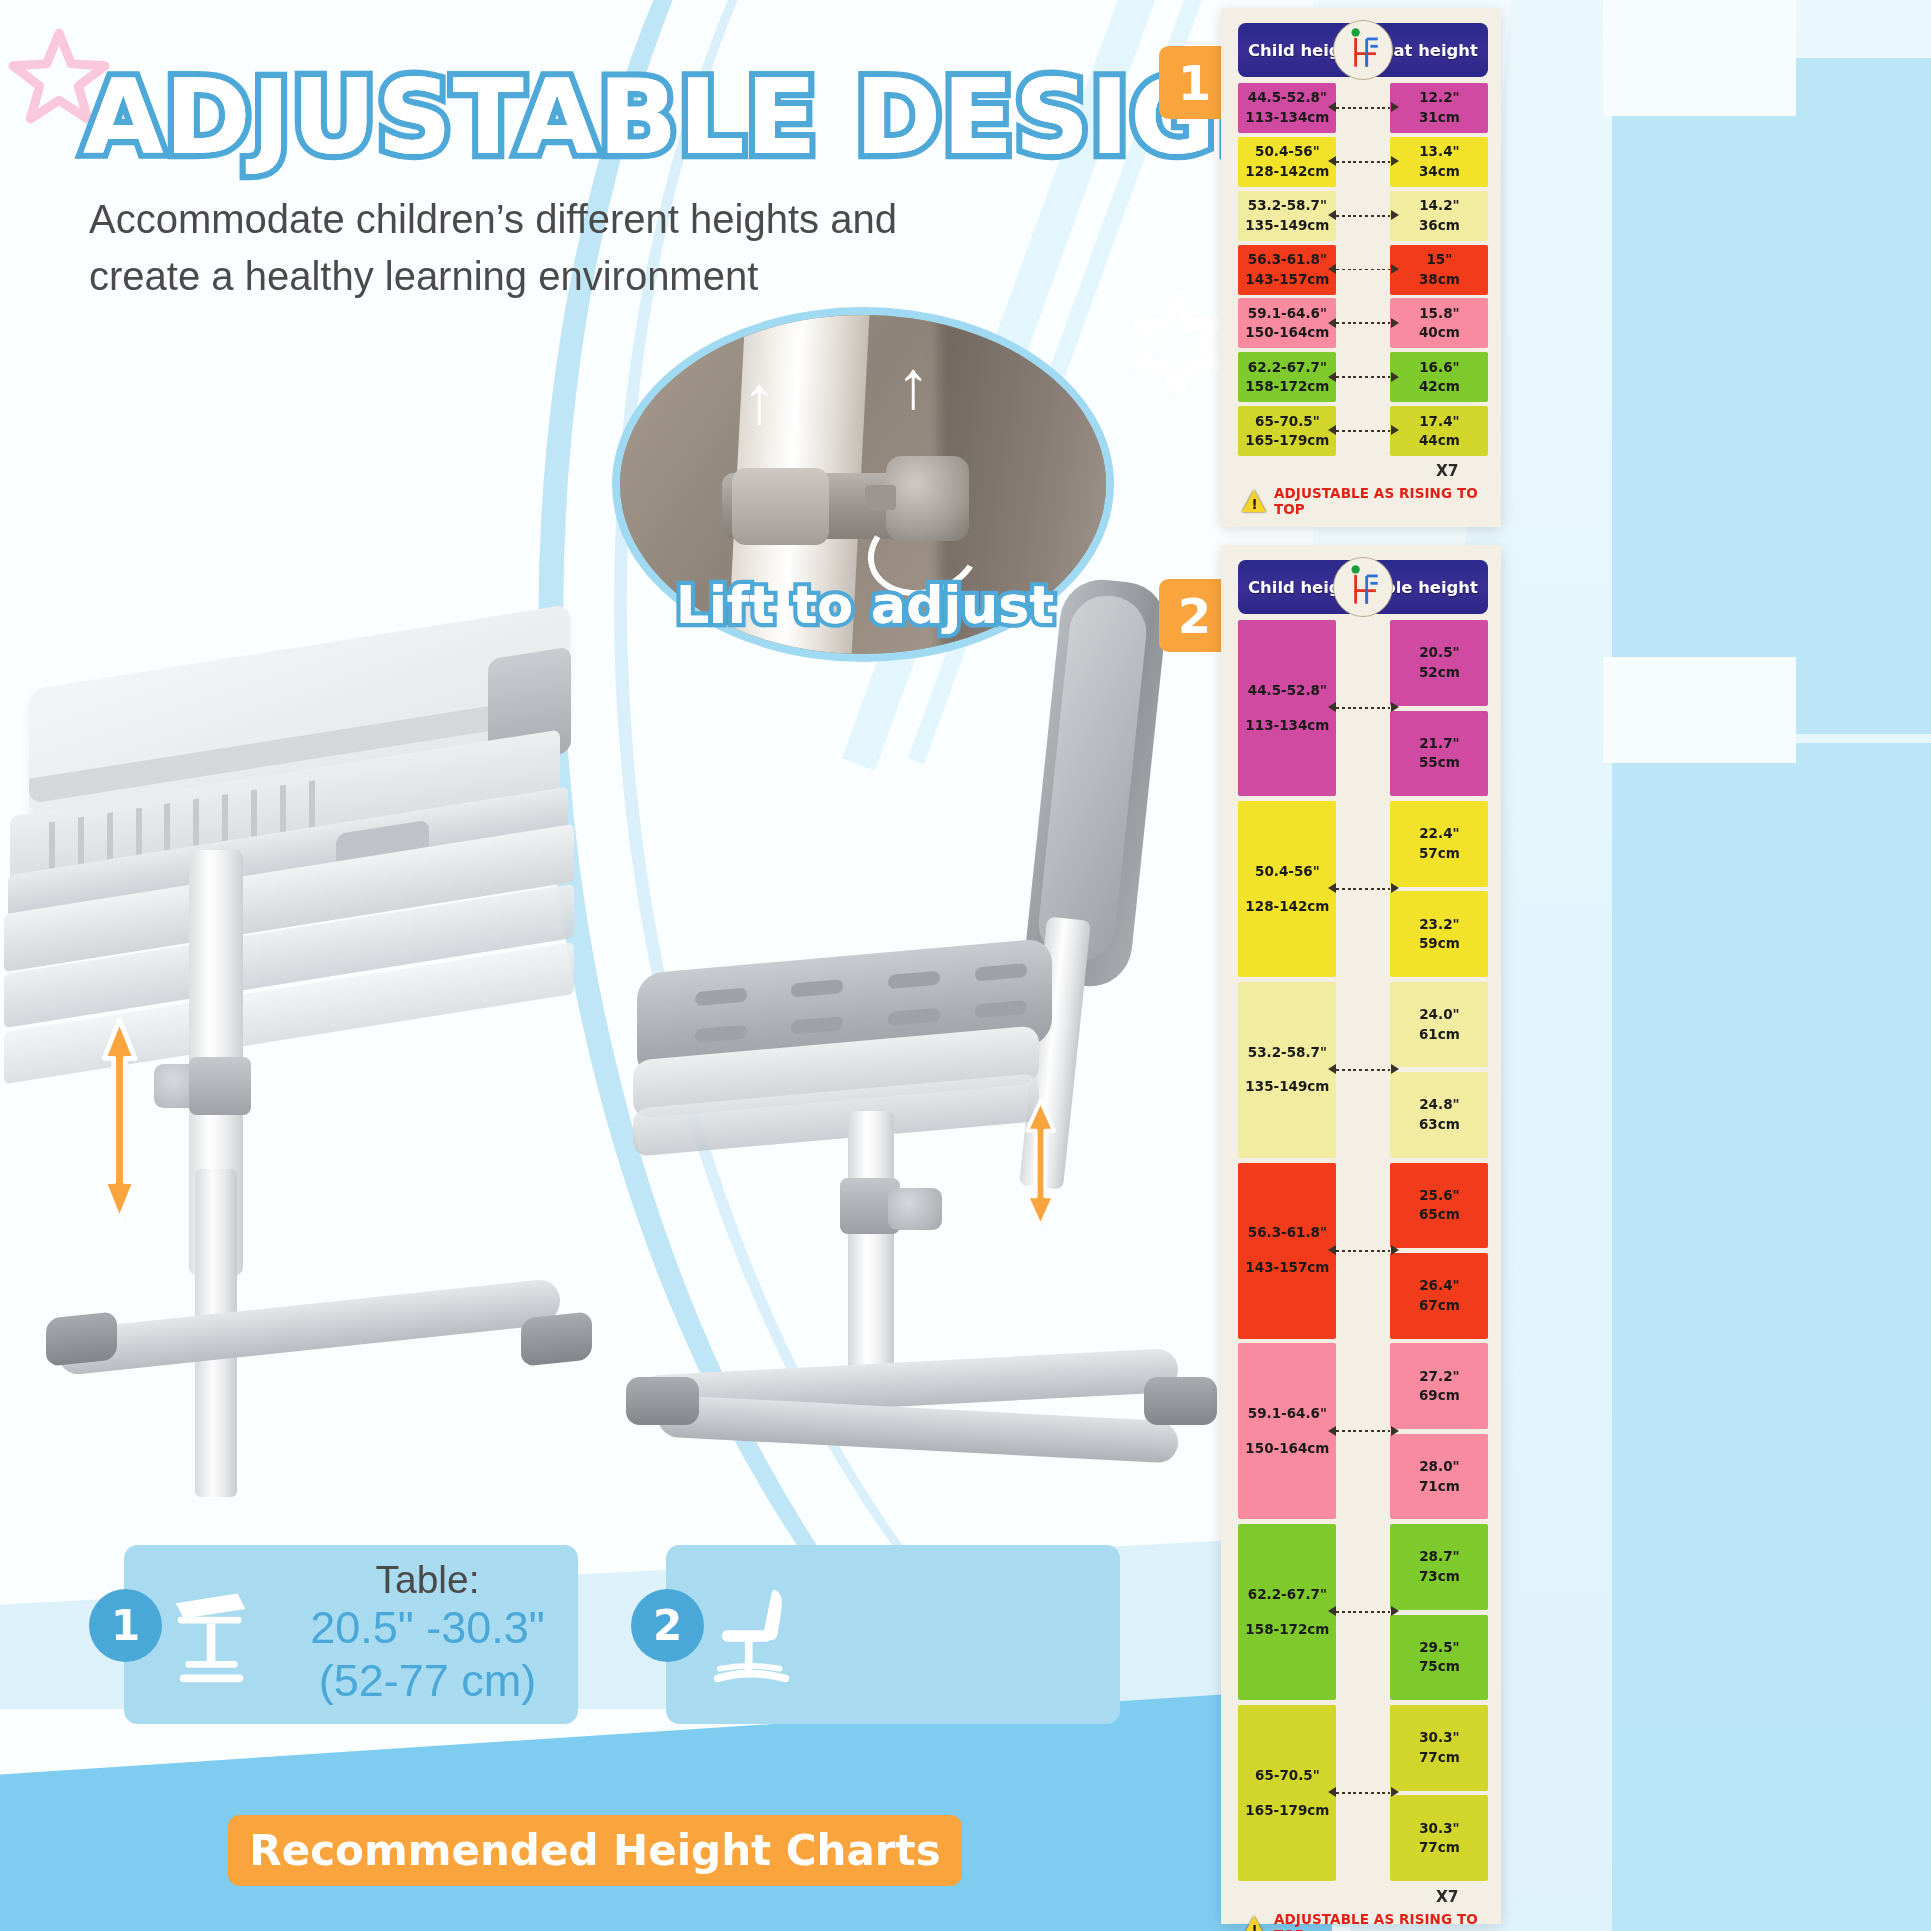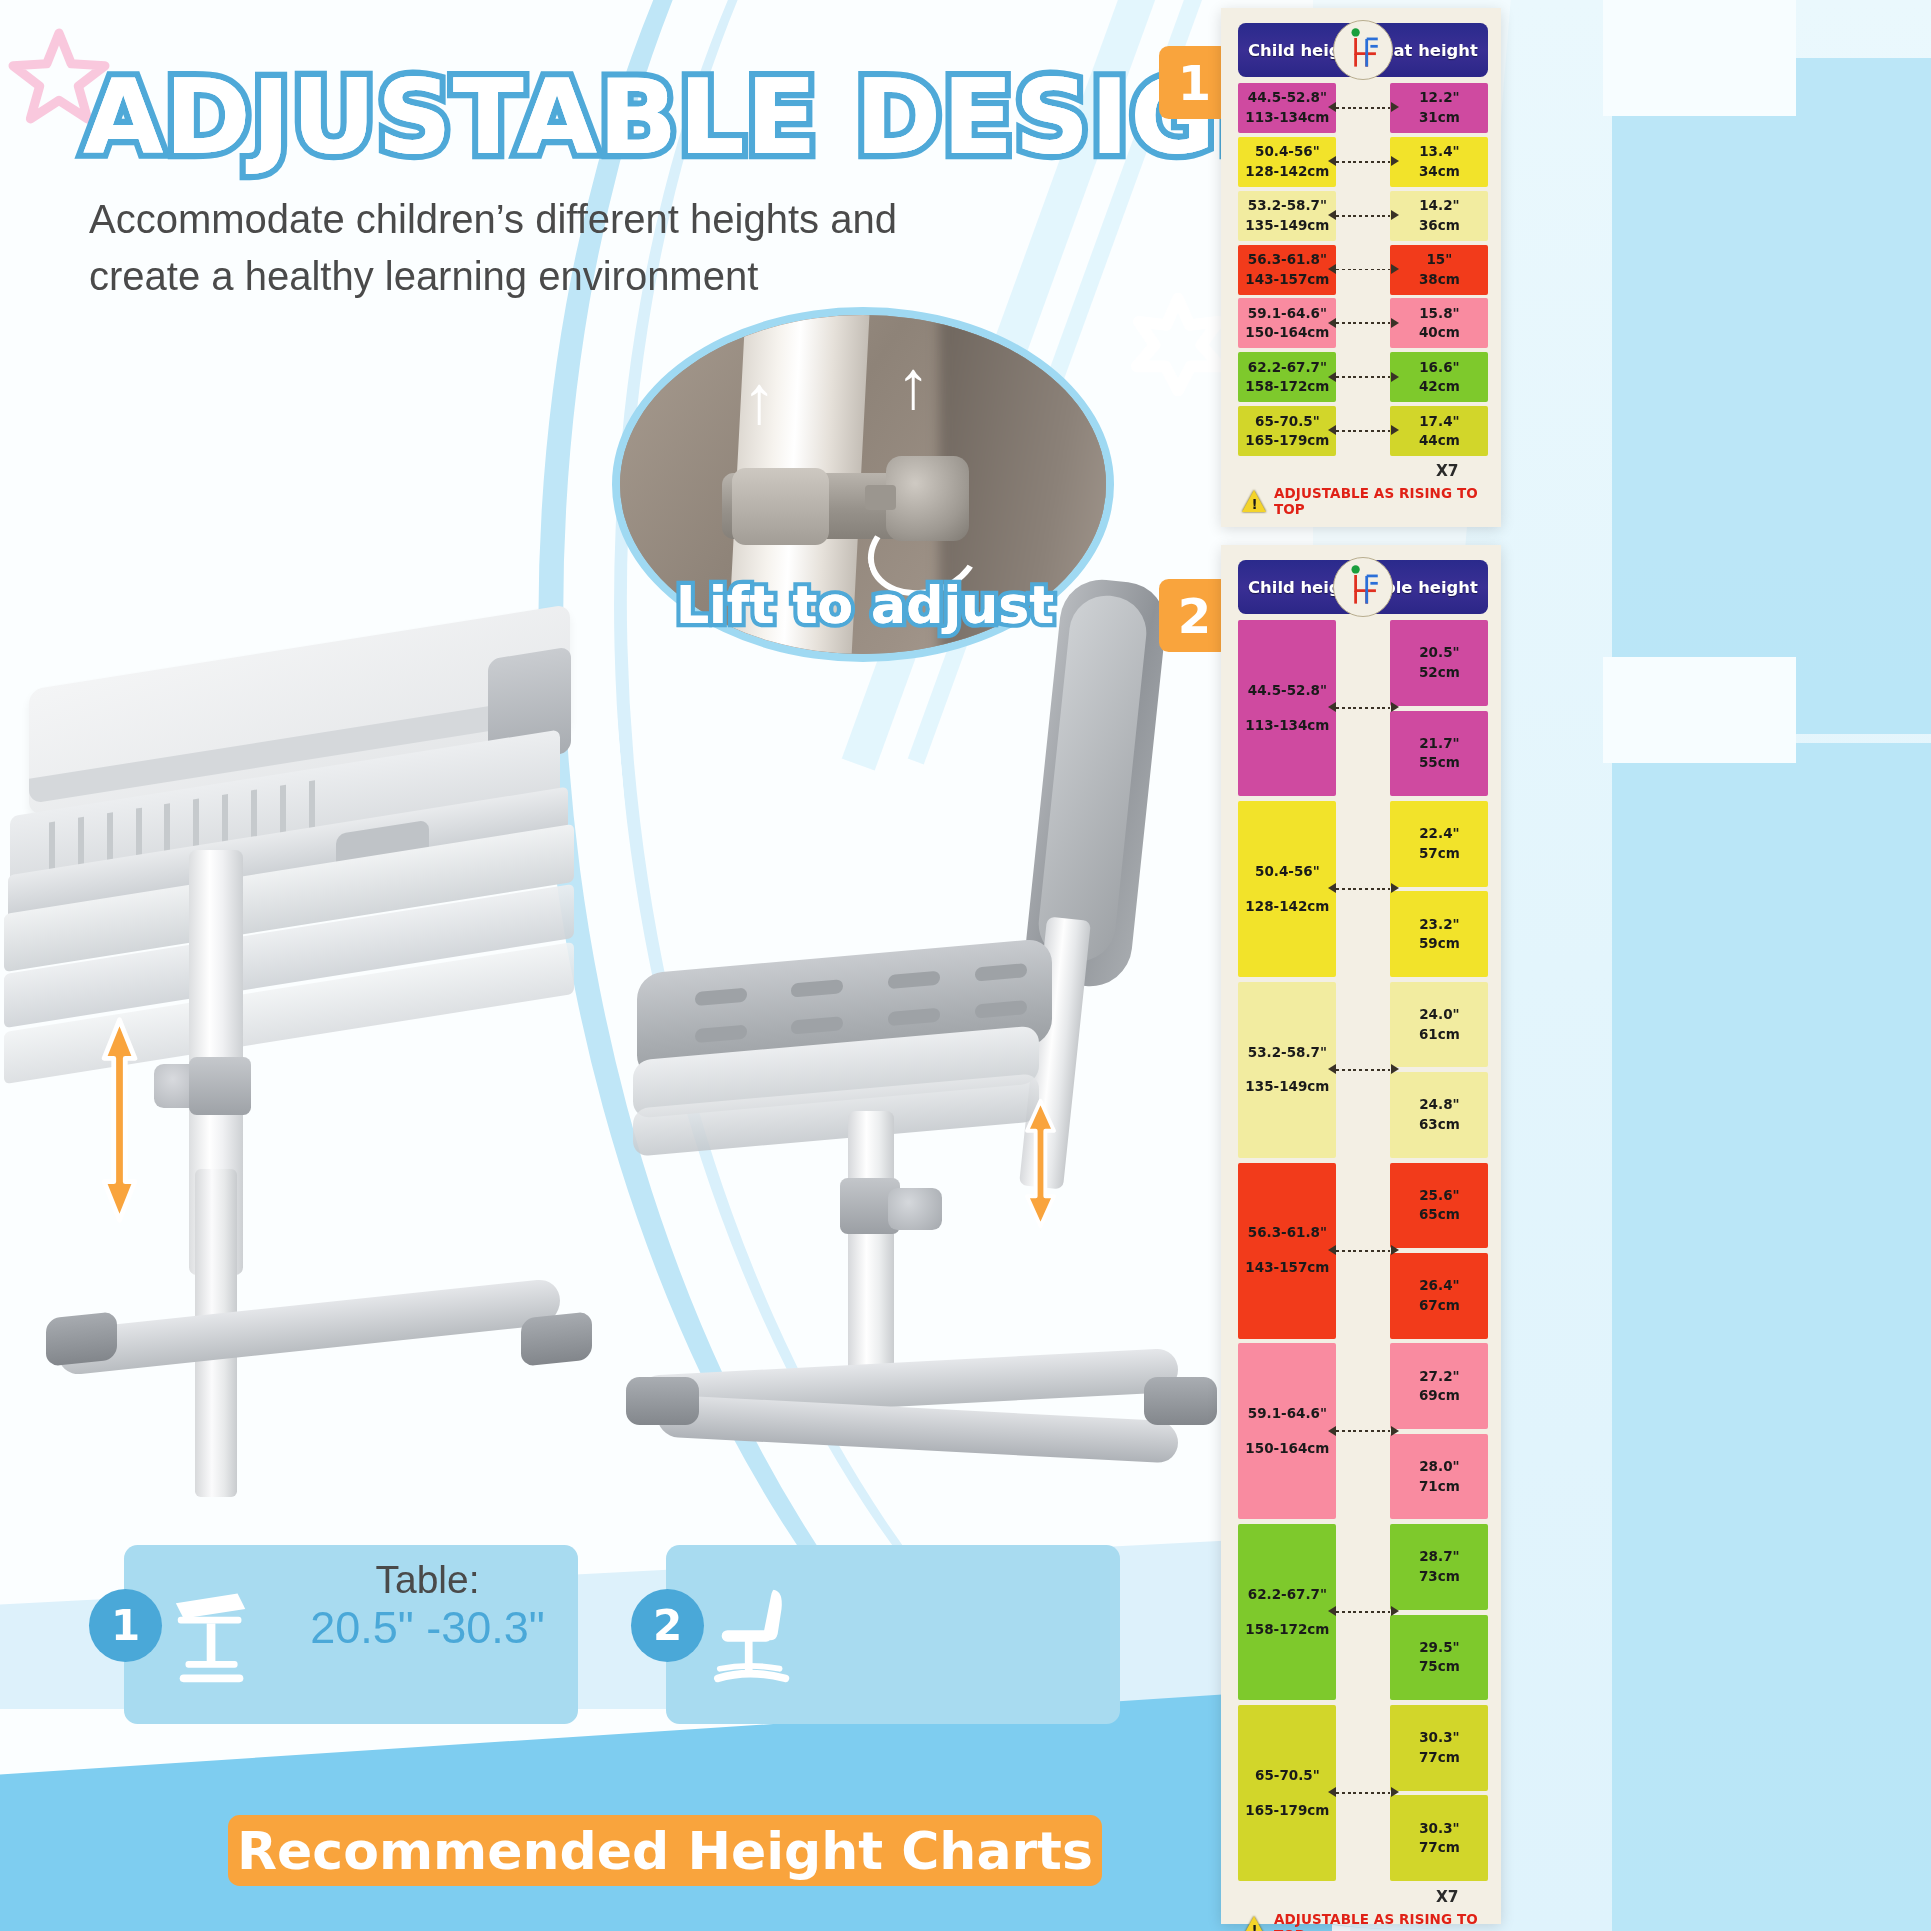--- a/index.html
+++ b/index.html
@@ -338,24 +338,24 @@
     font-size: 42px; font-weight: 700;
     font-family:"DejaVu Sans", sans-serif;
   }
   .callout-icon { position:absolute; left: 44px; top: 35px; width: 89px; height: 108px; }
   .callout-text { position:absolute; left: 149px; top: 13.5px; width: 309px; text-align: center; }
   .callout-label { font-size: 39px; color:#4a4a4a; font-weight:400; line-height:1.1; }
   .callout-value { font-size: 45px; color:#4aa8d8; font-weight:400; line-height:1.18; white-space:nowrap; }
 
   
   #ribbon {
-    position:absolute; left: 228px; top: 1815px; width: 874px; height: 71px;
+    position:absolute; left: 228px; top: 1815px; width: 734px; height: 71px;
     background: #f9a43d; border-radius: 11.6px;
     display:flex; align-items:center; justify-content:center;
-    color:#fff; font-size: 52px; font-weight: 700;
+    color:#fff; font-size: 42px; font-weight: 700;
     font-family:"DejaVu Sans", sans-serif;
   }
 
   
   .num-tab {
     position:absolute; width: 71px; height: 73px;
     background:#f9a43d; border-radius: 9.7px;
     display:flex; align-items:center; justify-content:center;
     color:#fff; font-size: 48px; font-weight: 700;
     font-family:"DejaVu Sans", sans-serif;
@@ -572,20 +572,21 @@
       <path d="M8 24 L72 14 L80 30 L16 40 Z" fill="#ffffff"></path>
       <rect x="10" y="38" width="66" height="7" rx="3" fill="#ffffff"></rect>
       <rect x="40" y="45" width="9" height="40" fill="#ffffff"></rect>
       <rect x="18" y="84" width="54" height="7" rx="3" fill="#ffffff"></rect>
       <rect x="12" y="98" width="66" height="8" rx="4" fill="#ffffff"></rect>
     </svg>
   </div>
   <div class="callout-text">
     <div class="callout-label">Table:</div>
     <div class="callout-value">20.5" -30.3"</div>
+    <div class="callout-value">(52-77 cm)</div>
   </div>
 </div>
 
 <div class="callout" id="callout-chair">
   <div class="callout-badge">2</div>
   <div class="callout-icon">
     <svg viewBox="0 0 92 112" width="89" height="108">
       <path d="M66 10 Q76 12 74 30 L70 56 Q68 64 60 62 Q54 60 56 52 L62 22 Q64 10 66 10 Z" fill="#ffffff"></path>
       <rect x="12" y="52" width="52" height="12" rx="6" fill="#ffffff"></rect>
       <rect x="36" y="62" width="8" height="34" fill="#ffffff"></rect>

